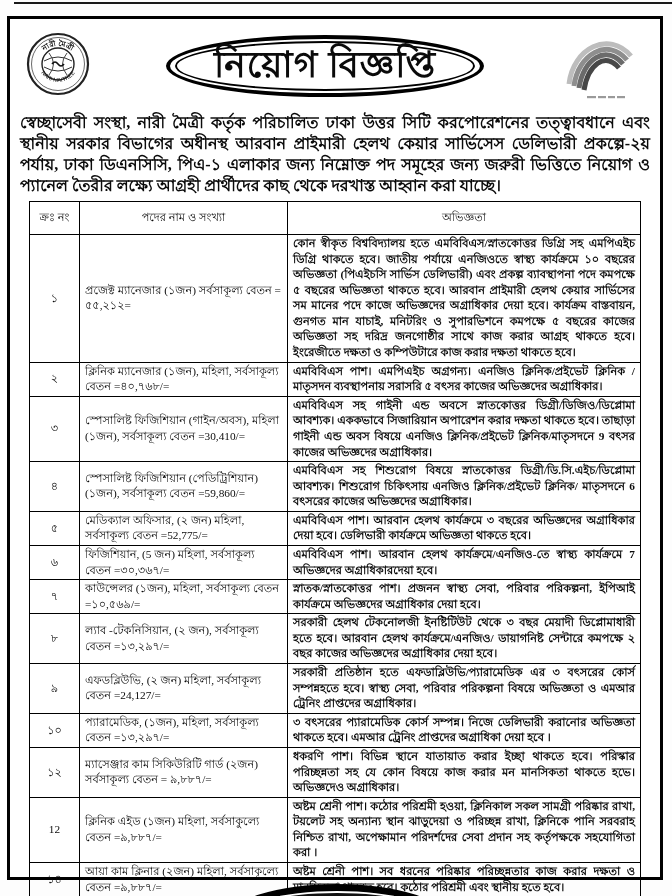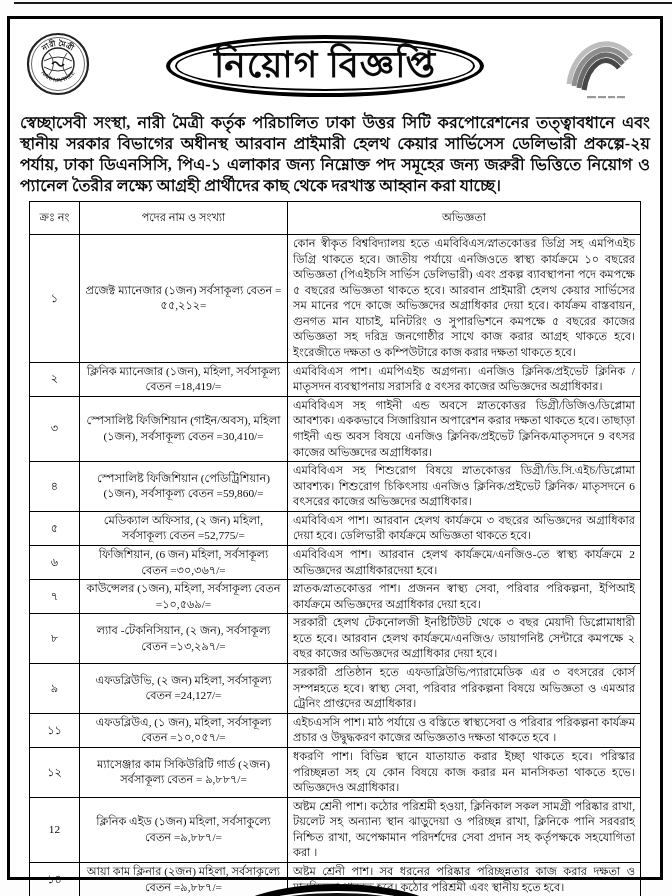--- a/index.html
+++ b/index.html
@@ -65,22 +65,22 @@
     line-height: 1.38;
     padding: 1px 5px;
     vertical-align: middle;
   }
   table.jobs th {
     font-weight: normal; padding: 8px 2px;
   }
   col.c-sl { width: 50px; }
   col.c-post { width: 208px; }
   td.sl { text-align: center; }
-  td.post { vertical-align: top; padding-top: 2px; text-align: center; }
-  td.exp { text-align: justify; }
+  td.post { vertical-align: top; padding-top: 2px; }
+  td.exp { text-align: justify; font-weight: bold; }
   
   .bottom-oval-fragment {
     position: absolute; top: 884px; left: 228px;
     width: 218px; height: 70px;
     border: 7px solid #000; border-radius: 50%;
     background: #fff;
   }
   .bottom-oval-fragment .inner {
     position: absolute; inset: 2px;
     border: 5px solid #111; border-radius: 50%;
@@ -158,62 +158,62 @@
         </tr>
       </thead>
       <tbody>
         <tr style="height:116px;">
           <td class="sl">১</td>
           <td class="post">প্রজেক্ট ম্যানেজার (১জন) সর্বসাকূল্য বেতন = ৫৫,২১২=</td>
           <td class="exp">কোন স্বীকৃত বিশ্ববিদ্যালয় হতে এমবিবিএস/স্নাতকোত্তর ডিগ্রি সহ এমপিএইচ ডিগ্রি থাকতে হবে। জাতীয় পর্যায়ে এনজিওতে স্বাস্থ্য কার্যক্রমে ১০ বছরের অভিজ্ঞতা (পিএইচসি সার্ভিস ডেলিভারী) এবং প্রকল্প ব্যাবস্থাপনা পদে কমপক্ষে ৫ বছরের অভিজ্ঞতা থাকতে হবে। আরবান প্রাইমারী হেলথ কেয়ার সার্ভিসের সম মানের পদে কাজে অভিজ্ঞদের অগ্রাধিকার দেয়া হবে। কার্যক্রম বাস্তবায়ন, গুনগত মান যাচাই, মনিটরিং ও সুপারভিশনে কমপক্ষে ৫ বছরের  কাজের অভিজ্ঞতা সহ দরিদ্র জনগোষ্ঠীর সাথে কাজ করার আগ্রহ থাকতে হবে। ইংরেজীতে দক্ষতা ও কম্পিউটারে কাজ করার দক্ষতা থাকতে হবে।</td>
         </tr>
         <tr style="height:30px;">
           <td class="sl">২</td>
-          <td class="post">ক্লিনিক ম্যানেজার (১জন), মহিলা, সর্বসাকূল্য বেতন =18,419/=</td>
+          <td class="post">ক্লিনিক ম্যানেজার (১জন), মহিলা, সর্বসাকূল্য বেতন =৪০,৭৬৮/=</td>
           <td class="exp">এমবিবিএস পাশ। এমপিএইচ অগ্রগন্য। এনজিও ক্লিনিক/প্রইভেট ক্লিনিক /মাতৃসদন ব্যবস্থাপনায় সরাসরি ৫ বৎসর কাজের অভিজ্ঞদের অগ্রাধিকার।</td>
         </tr>
         <tr style="height:56px;">
           <td class="sl">৩</td>
           <td class="post">স্পেসালিষ্ট ফিজিশিয়ান (গাইন/অবস), মহিলা (১জন), সর্বসাকূল্য বেতন =30,410/=</td>
           <td class="exp">এমবিবিএস সহ গাইনী এন্ড অবসে স্নাতকোত্তর ডিগ্রী/ডিজিও/ডিপ্লোমা আবশ্যক। এককভাবে সিজারিয়ান অপারেশন করার দক্ষতা থাকতে হবে। তাছাড়া গাইনী এন্ড অবস বিষয়ে এনজিও ক্লিনিক/প্রইভেট ক্লিনিক/মাতৃসদনে 9 বৎসর কাজের অভিজ্ঞদের অগ্রাধিকার।</td>
         </tr>
         <tr style="height:46px;">
           <td class="sl">৪</td>
           <td class="post">স্পেসালিষ্ট ফিজিশিয়ান (পেডিট্রিশিয়ান) (১জন), সর্বসাকূল্য বেতন =59,860/=</td>
           <td class="exp">এমবিবিএস সহ শিশুরোগ বিষয়ে স্নাতকোত্তর ডিগ্রী/ডি.সি.এইচ/ডিপ্লোমা আবশ্যক। শিশুরোগ চিকিৎসায় এনজিও ক্লিনিক/প্রইভেট ক্লিনিক/ মাতৃসদনে 6 বৎসরের কাজের অভিজ্ঞদের অগ্রাধিকার।</td>
         </tr>
         <tr style="height:30px;">
           <td class="sl">৫</td>
           <td class="post">মেডিক্যাল অফিসার, (২ জন) মহিলা, সর্বসাকূল্য বেতন =52,775/=</td>
           <td class="exp">এমবিবিএস পাশ। আরবান হেলথ কার্যক্রমে ৩ বছরের অভিজ্ঞদের অগ্রাধিকার দেয়া হবে। ডেলিভারী কার্যক্রমে অভিজ্ঞতা থাকতে হবে।</td>
         </tr>
         <tr style="height:30px;">
           <td class="sl">৬</td>
-          <td class="post">ফিজিশিয়ান,  (6 জন) মহিলা, সর্বসাকূল্য বেতন =৩০,৩৬৭/=</td>
-          <td class="exp">এমবিবিএস পাশ। আরবান হেলথ কার্যক্রমে/এনজিও-তে স্বাস্থ্য কার্যক্রমে 2 অভিজ্ঞদের অগ্রাধিকারদেয়া হবে।</td>
+          <td class="post">ফিজিশিয়ান,  (5 জন) মহিলা, সর্বসাকূল্য বেতন =৩০,৩৬৭/=</td>
+          <td class="exp">এমবিবিএস পাশ। আরবান হেলথ কার্যক্রমে/এনজিও-তে স্বাস্থ্য কার্যক্রমে 7 অভিজ্ঞদের অগ্রাধিকারদেয়া হবে।</td>
         </tr>
         <tr style="height:28px;">
           <td class="sl">৭</td>
           <td class="post">কাউন্সেলর (১জন), মহিলা, সর্বসাকূল্য বেতন =১০,৫৬৯/=</td>
           <td class="exp">স্নাতক/স্নাতকোত্তর পাশ। প্রজনন স্বাস্থ্য সেবা, পরিবার পরিকল্পনা, ইপিআই কার্যক্রমে অভিজ্ঞদের অগ্রাধিকার দেয়া হবে।</td>
         </tr>
         <tr style="height:44px;">
           <td class="sl">৮</td>
           <td class="post">ল্যাব -টেকনিসিয়ান, (২ জন), সর্বসাকূল্য বেতন =১৩,২৯৭/=</td>
           <td class="exp">সরকারী হেলথ টেকনোলজী ইনষ্টিটিউট থেকে ৩ বছর মেয়াদী ডিপ্লোমাধারী হতে হবে। আরবান হেলথ কার্যক্রমে/এনজিও/ ডায়াগনিষ্ট সেন্টারে কমপক্ষে ২ বছর কাজের অভিজ্ঞদের অগ্রাধিকার দেয়া হবে।</td>
         </tr>
         <tr style="height:44px;">
           <td class="sl">৯</td>
           <td class="post">এফডব্লিউভি, (২ জন) মহিলা, সর্বসাকূল্য বেতন =24,127/=</td>
           <td class="exp">সরকারী প্রতিষ্ঠান হতে এফডাব্লিউভি/প্যারামেডিক এর ৩ বৎসরের কোর্স সম্পন্নহতে হবে। স্বাস্থ্য সেবা, পরিবার পরিকল্পনা বিষয়ে অভিজ্ঞতা ও এমআর ট্রেনিং প্রাপ্তদের অগ্রাধিকার।</td>
         </tr>
         <tr style="height:30px;">
-          <td class="sl">১১</td>
-          <td class="post">এফডব্লিউএ, (১ জন), মহিলা, সর্বসাকূল্য বেতন =১০,০৫৭/=</td>
-          <td class="exp">এইচএসসি পাশ। মাঠ পর্যায়ে ও বস্তিতে স্বাস্থ্যসেবা ও পরিবার পরিকল্পনা কার্যক্রম প্রচার ও উদ্বুদ্ধকরণ কাজের অভিজ্ঞতাও দক্ষতা থাকতে হবে ।</td>
+          <td class="sl">১০</td>
+          <td class="post">প্যারামেডিক, (১জন), মহিলা, সর্বসাকূল্য বেতন =১৩,২৯৭/=</td>
+          <td class="exp">৩ বৎসরের প্যারামেডিক কোর্স সম্পন্ন। নিজে ডেলিভারী করানোর অভিজ্ঞতা থাকতে হবে। এমআর ট্রেনিং প্রাপ্তদের অগ্রাধিকা দেয়া হবে ।</td>
         </tr>
         <tr style="height:44px;">
           <td class="sl">১২</td>
           <td class="post">ম্যাসেঞ্জার কাম সিকিউরিটি গার্ড (২জন) সর্বসাকূল্য বেতন = ৯,৮৮৭/=</td>
           <td class="exp">ধকরণি পাশ। বিভিন্ন স্থানে যাতায়াত করার ইচ্ছা থাকতে হবে। পরিস্কার পরিচ্ছন্নতা সহ যে কোন বিষয়ে কাজ করার মন মানসিকতা থাকতে হভে। অভিজ্ঞদেও অগ্রাধিকার।</td>
         </tr>
         <tr style="height:46px;">
           <td class="sl">12</td>
           <td class="post">ক্লিনিক এইড  (১জন) মহিলা, সর্বসাকুল্যে বেতন =৯,৮৮৭/=</td>
           <td class="exp">অষ্টম শ্রেনী পাশ। কঠোর পরিশ্রমী হওয়া, ক্লিনিকাল সকল সামগ্রী পরিষ্কার রাখা, টয়লেট সহ অন্যান্য স্থান ঝাড়ুদেয়া ও পরিচ্ছন্ন রাখা, ক্লিনিকে পানি সরবরাহ নিশ্চিত রাখা, অপেক্ষামান পরিদর্শদের সেবা প্রদান সহ কর্তৃপক্ষকে সহযোগিতা করা ।</td>

